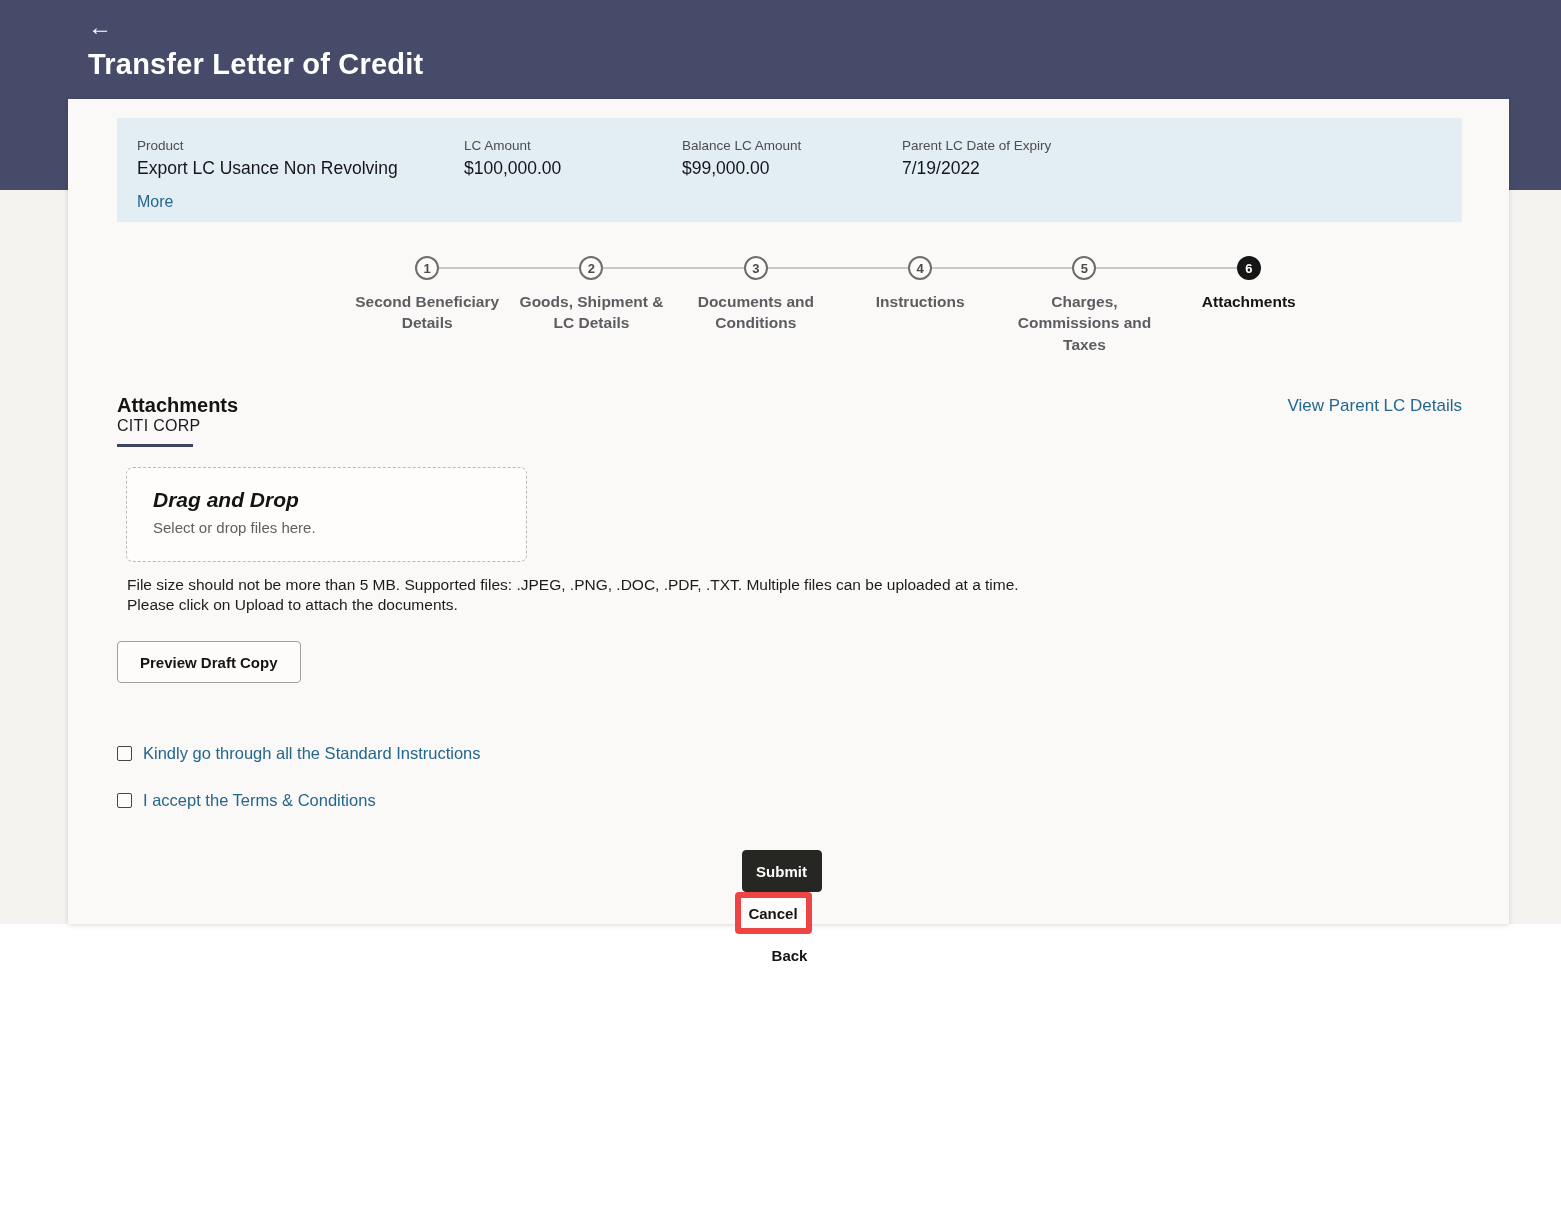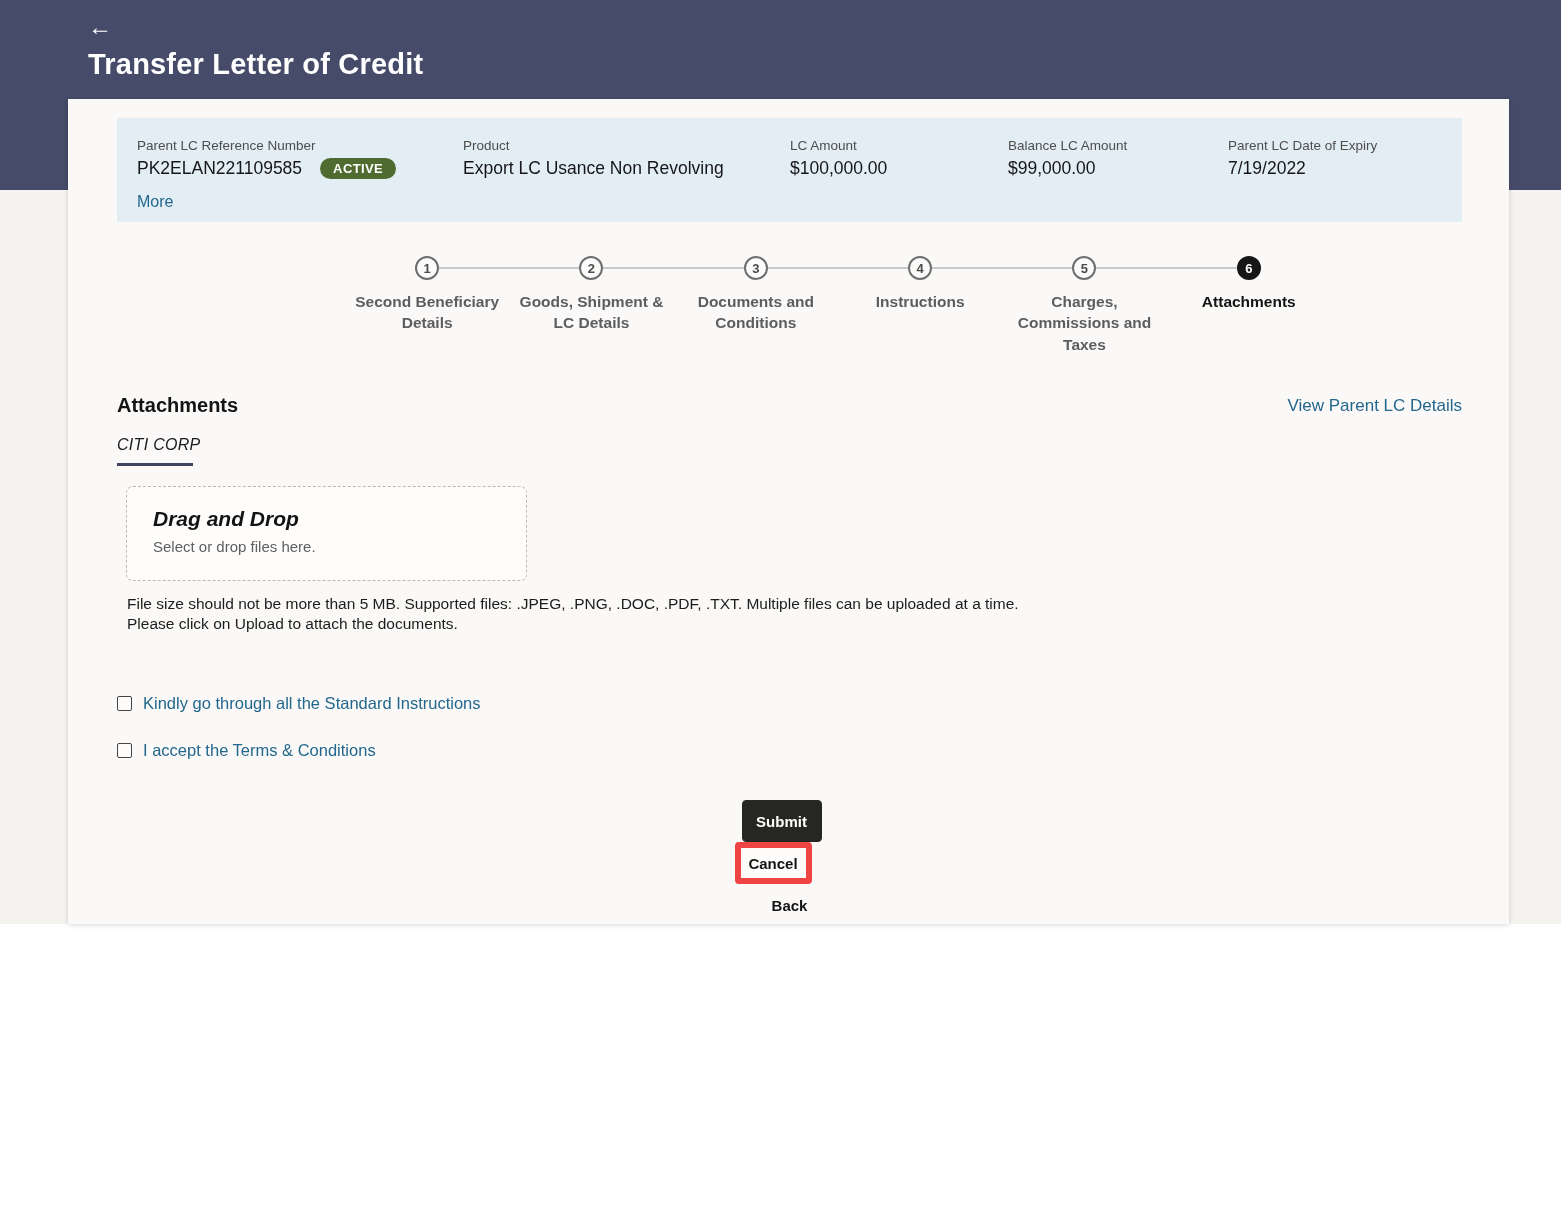--- a/index.html
+++ b/index.html
@@ -38,21 +38,21 @@
                  color:#4b4b4b; position:relative; z-index:1; }
   .step-label { margin-top:11px; font-size:15.5px; font-weight:bold; color:#5c5d61; text-align:center; line-height:1.38; }
   .step.active .step-circle { background:#161616; border-color:#161616; color:#ffffff; }
   .step.active .step-label { color:#141414; }
 
   
   .section-row { display:flex; justify-content:space-between; align-items:flex-start; margin-top:39px; }
   .section-title { font-size:20px; font-weight:bold; color:#141414; }
   .view-parent-link { font-size:17px; color:#24678d; cursor:pointer; margin-top:2px; }
 
-  .tab { margin-top:19px; width:max-content; cursor:pointer;font-style:italic; }
+  .tab { width:max-content; cursor:pointer; }
   .tab-label { font-size:16px; color:#19191d; letter-spacing:0.3px; }
   .tab-underline { margin-top:9px; width:76px; height:3px; background:#3e4460; }
 
   
   .dropzone { margin:20px 0 0 9px; width:401px; height:95px; background:#fefdfc; border:1px dashed #b9b9b9;
               border-radius:7px; padding:20px 0 0 26px; cursor:pointer; }
   .dz-title { font-size:21px; font-weight:bold; color:#141414;font-style:italic; }
   .dz-sub { margin-top:7px; font-size:15px; color:#5f5f5f; }
 
   .upload-info { margin:13px 0 0 10px; font-size:15.5px; color:#1c1c1c; line-height:19.6px; }
@@ -82,27 +82,20 @@
 <div class="header-content">
   <button class="back-btn"><span>←</span></button>
   <div class="page-title">Transfer Letter of Credit</div>
 </div>
 
 <div class="card">
 
   
   <div class="summary-bar">
     <div class="summary-fields">
-      <div class="sum-field f0">
-        <span class="sum-label">Parent LC Reference Number</span>
-        <span class="value-badge-row">
-          <span class="sum-value">PK2ELAN221109585</span>
-          <span class="badge">ACTIVE</span>
-        </span>
-      </div>
       <div class="sum-field f1">
         <span class="sum-label">Product</span>
         <span class="sum-value">Export LC Usance Non Revolving</span>
       </div>
       <div class="sum-field f2">
         <span class="sum-label">LC Amount</span>
         <span class="sum-value">$100,000.00</span>
       </div>
       <div class="sum-field f3">
         <span class="sum-label">Balance LC Amount</span>
@@ -162,20 +155,21 @@
   <div class="dropzone">
     <div class="dz-title">Drag and Drop</div>
     <div class="dz-sub">Select or drop files here.</div>
   </div>
 
   <div class="upload-info">
     <div>File size should not be more than 5 MB. Supported files: .JPEG, .PNG, .DOC, .PDF, .TXT. Multiple files can be uploaded at a time.</div>
     <div>Please click on Upload to attach the documents.</div>
   </div>
 
+  <button class="preview-btn">Preview Draft Copy</button>
 
   
   <div class="acks">
     <div class="ack-row">
       <span class="checkbox"></span>
       <span class="ack-label">Kindly go through all the Standard Instructions</span>
     </div>
     <div class="ack-row">
       <span class="checkbox"></span>
       <span class="ack-label">I accept the Terms &amp; Conditions</span>

